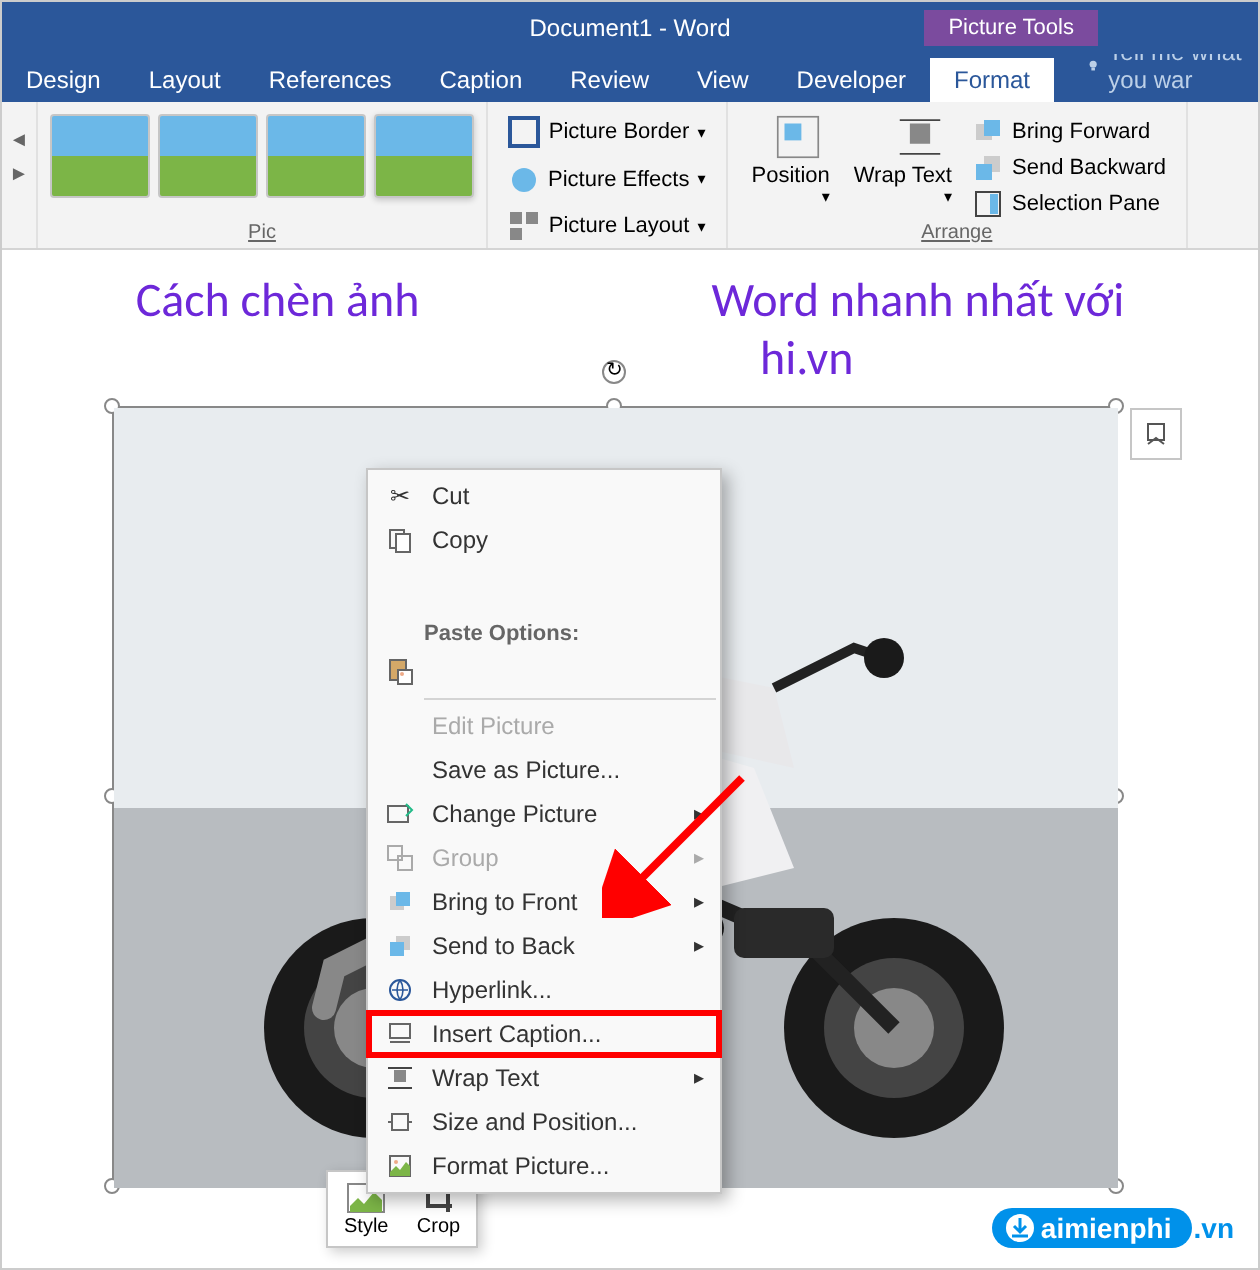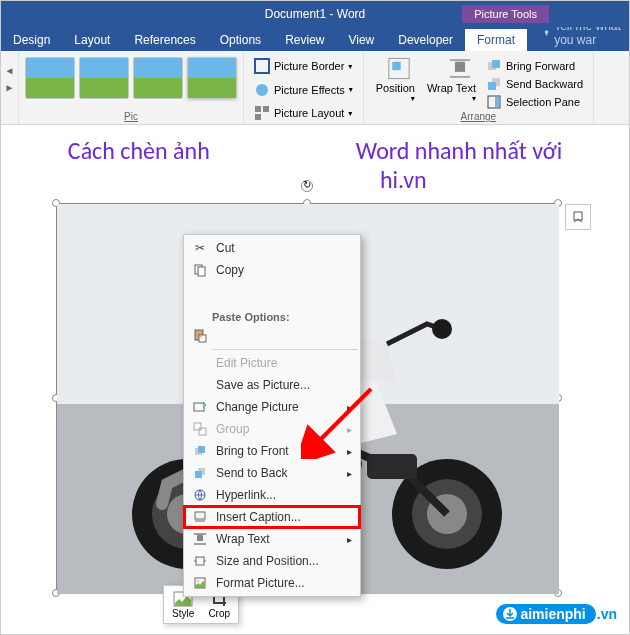--- a/index.html
+++ b/index.html
@@ -72,21 +72,21 @@
 
 <div class="titlebar">
   <span class="doc-title">Document1 - Word</span>
   <span class="picture-tools">Picture Tools</span>
 </div>
 
 <div class="tabs">
   <div class="tab">Design</div>
   <div class="tab">Layout</div>
   <div class="tab">References</div>
-  <div class="tab">Options</div>
+  <div class="tab">Caption</div>
   <div class="tab">Review</div>
   <div class="tab">View</div>
   <div class="tab">Developer</div>
   <div class="tab active">Format</div>
   <div class="tell-me">
     <svg class="bulb" viewBox="0 0 16 16">
         <circle cx="8" cy="6" r="4" fill="#bcd0e8"></circle>
         <rect x="6" y="10" width="4" height="3" fill="#bcd0e8"></rect>
       </svg>
     <span>Tell me what you war</span>
@@ -102,21 +102,21 @@
   </div>
   <div class="ribbon-group">
     <div class="style-presets">
       <div class="style-preset"></div>
       <div class="style-preset"></div>
       <div class="style-preset"></div>
       <div class="style-preset"></div>
     </div>
     <div class="ribbon-group-label">Pic</div>
   </div>
-  <div class="ribbon-group" style="padding-top:6px;">
+  <div class="ribbon-group" style="padding-top:6px;align-items:flex-end;">
     <div class="ribbon-btn">
       <svg class="ribbon-icon" viewBox="0 0 16 16">
           <rect x="1" y="1" width="14" height="14" fill="none" stroke="#2b579a" stroke-width="2"></rect>
         </svg>
       <span>Picture Border</span>
       <span class="dropdown-caret">▾</span>
     </div>
     <div class="ribbon-btn">
       <svg class="ribbon-icon" viewBox="0 0 16 16">
           <circle cx="8" cy="8" r="6" fill="#6bb8e8"></circle>

